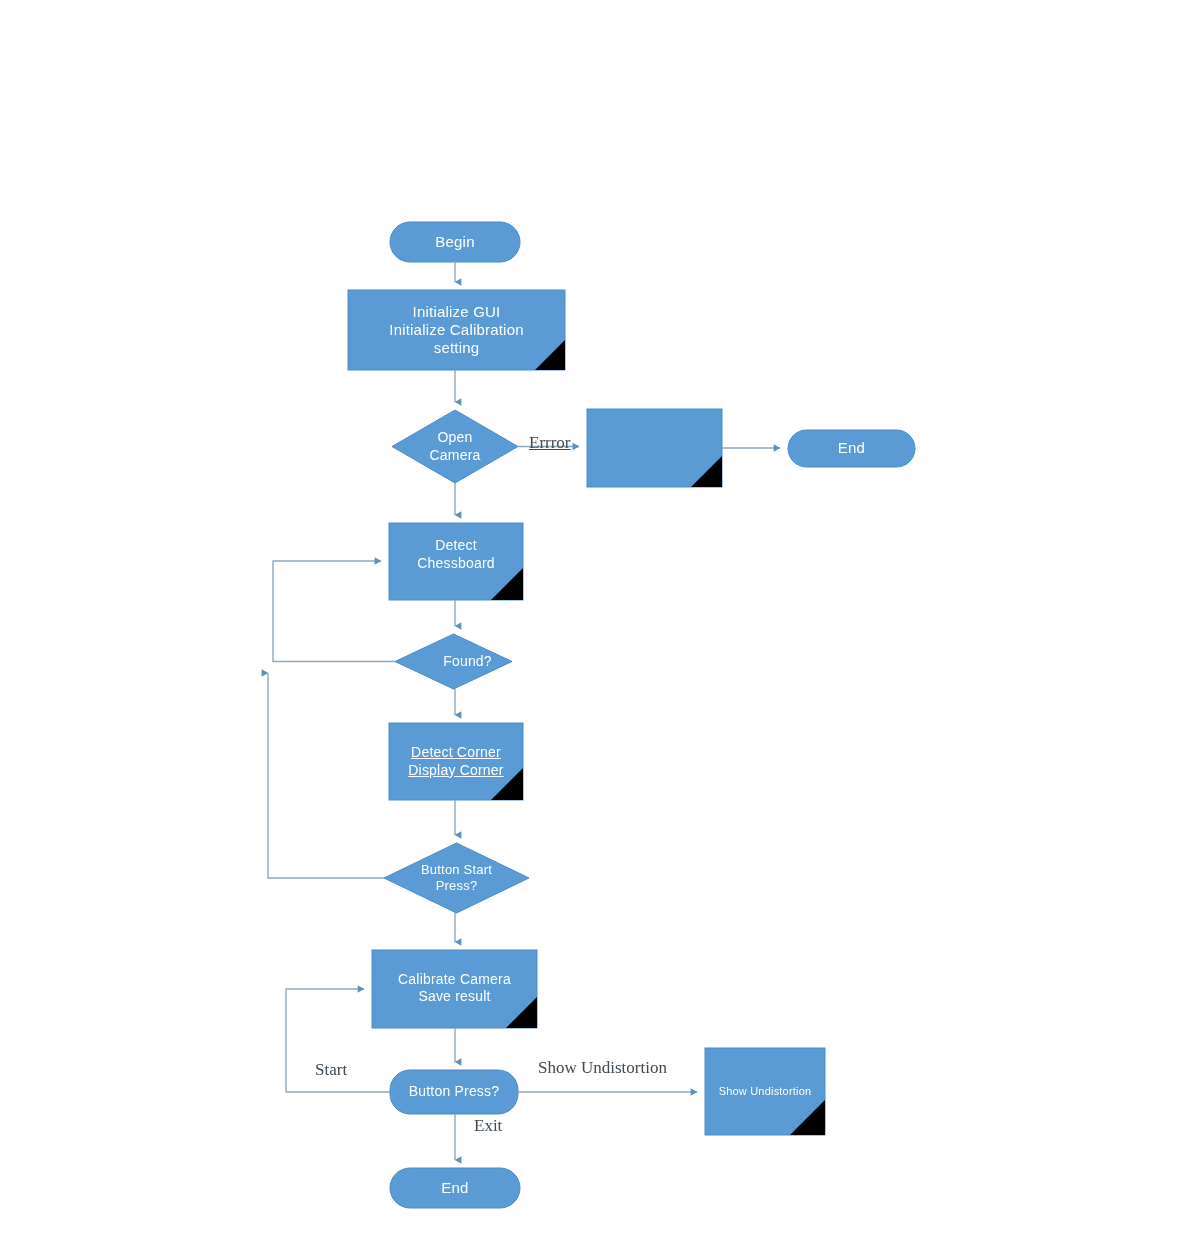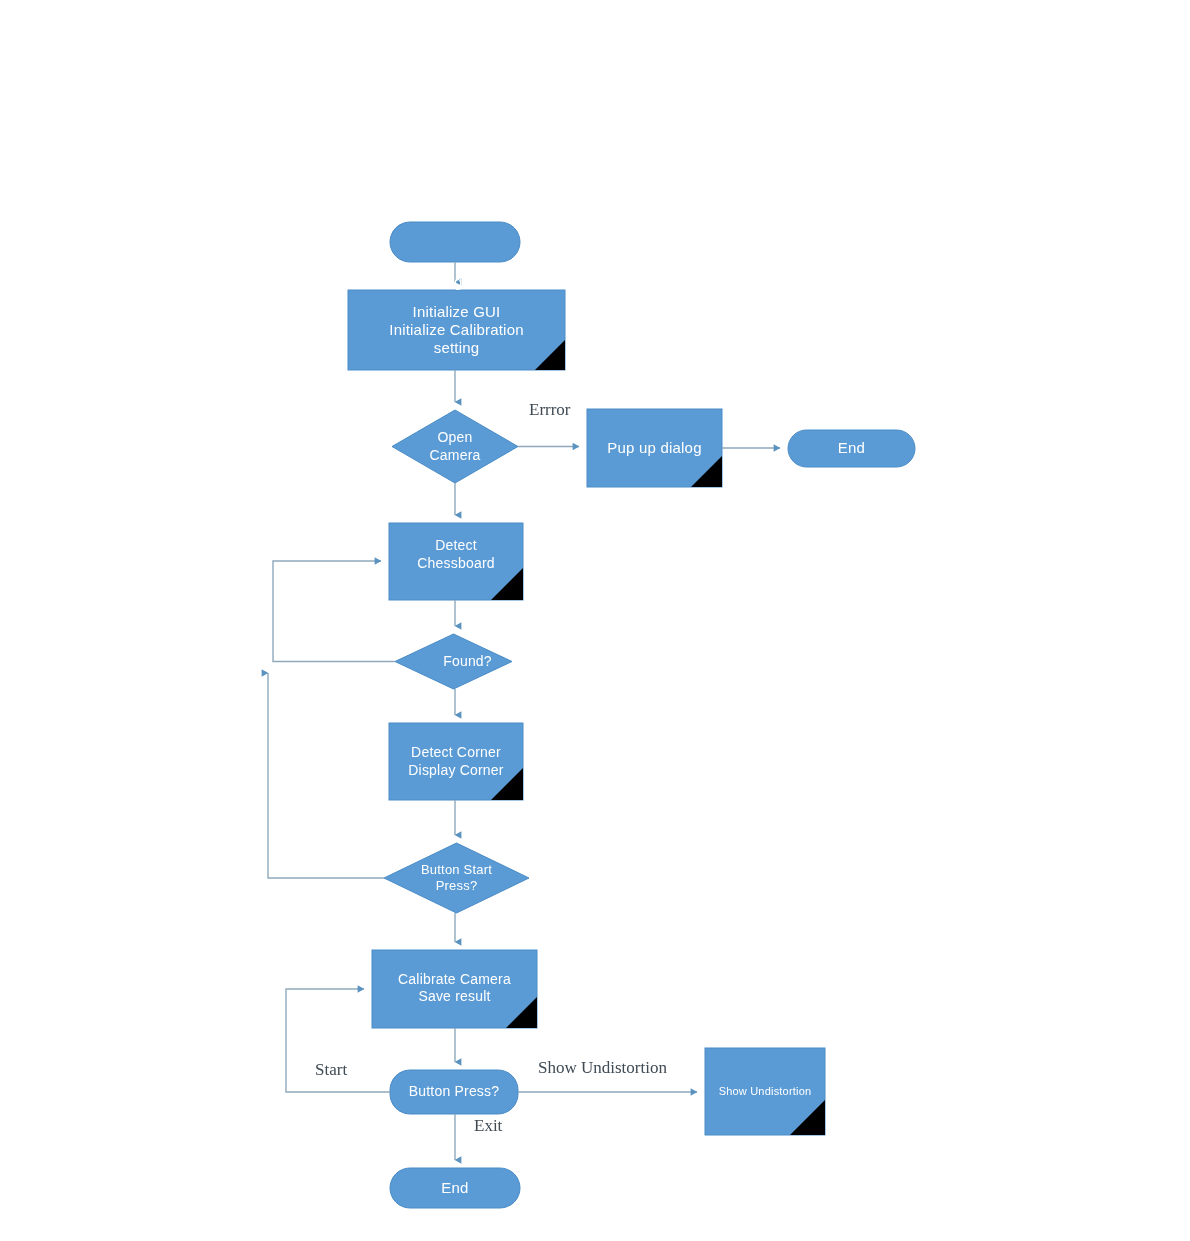--- a/index.html
+++ b/index.html
@@ -155,54 +155,53 @@
       <path d="M455,1028 L455,1062" marker-end="url(#arrow-down)"></path>
 
       <path d="M390,1092 L286,1092 L286,989 L364,989" marker-end="url(#arrow-right)"></path>
 
       <path d="M518,1092 L697,1092" marker-end="url(#arrow-right)"></path>
 
       <path d="M455,1114 L455,1160" marker-end="url(#arrow-down)"></path>
     </g>
   </svg>
 
-  <div class="node-label" style="left:390px; top:222px; width:130px; height:40px; font-size:15px;margin-top:40px;">Begin</div>
+  <div class="node-label" style="left:390px; top:222px; width:130px; height:40px; font-size:15px;">Begin</div>
 
   <div class="node-label" style="left:348px; top:290px; width:217px; height:80px; font-size:15px;">Initialize GUI
 Initialize Calibration
 setting</div>
 
   <div class="node-label" style="left:392px; top:410px; width:126px; height:73px; font-size:14px;">Open
 Camera</div>
 
-  <div class="node-label" style="left:587px; top:409px; width:135px; height:78px; font-size:15px;">Pup up dialog</div>
 
   <div class="node-label" style="left:788px; top:430px; width:127px; height:37px; font-size:15px;">End</div>
 
   <div class="node-label" style="left:385px; top:523px; width:142px; height:63px; font-size:14px;">Detect
 Chessboard</div>
 
   <div class="node-label" style="left:409px; top:634px; width:117px; height:55px; font-size:14px;">Found?</div>
 
-  <div class="node-label" style="left:383px; top:723px; width:146px; height:77px; font-size:14px;">Detect Corner
+  <div class="node-label" style="left:383px; top:723px; width:146px; height:77px; font-size:14px;text-decoration:underline;">Detect Corner
 Display Corner</div>
 
   <div class="node-label" style="left:384px; top:843px; width:145px; height:70px; font-size:13px;">Button Start
 Press?</div>
 
   <div class="node-label" style="left:372px; top:950px; width:165px; height:76px; font-size:14px;">Calibrate Camera
 Save result</div>
 
   <div class="node-label" style="left:390px; top:1070px; width:128px; height:44px; font-size:14px;border-radius:20px;">Button Press?</div>
 
   <div class="node-label" style="left:705px; top:1048px; width:120px; height:87px; font-size:11px;">Show Undistortion</div>
 
   <div class="node-label" style="left:390px; top:1168px; width:130px; height:40px; font-size:15px;">End</div>
 
-  <div class="edge-label" style="left:529px; top:400px;">Errror</div>
+  <div class="edge-label" style="left:529px; top:433px;text-decoration:underline;">Errror</div>
 
   <div class="edge-label" style="left:315px; top:1060px;">Start</div>
 
   <div class="edge-label" style="left:538px; top:1058px;">Show Undistortion</div>
 
   <div class="edge-label" style="left:474px; top:1116px;">Exit</div>
 
 </div>
 
 </body></html>

